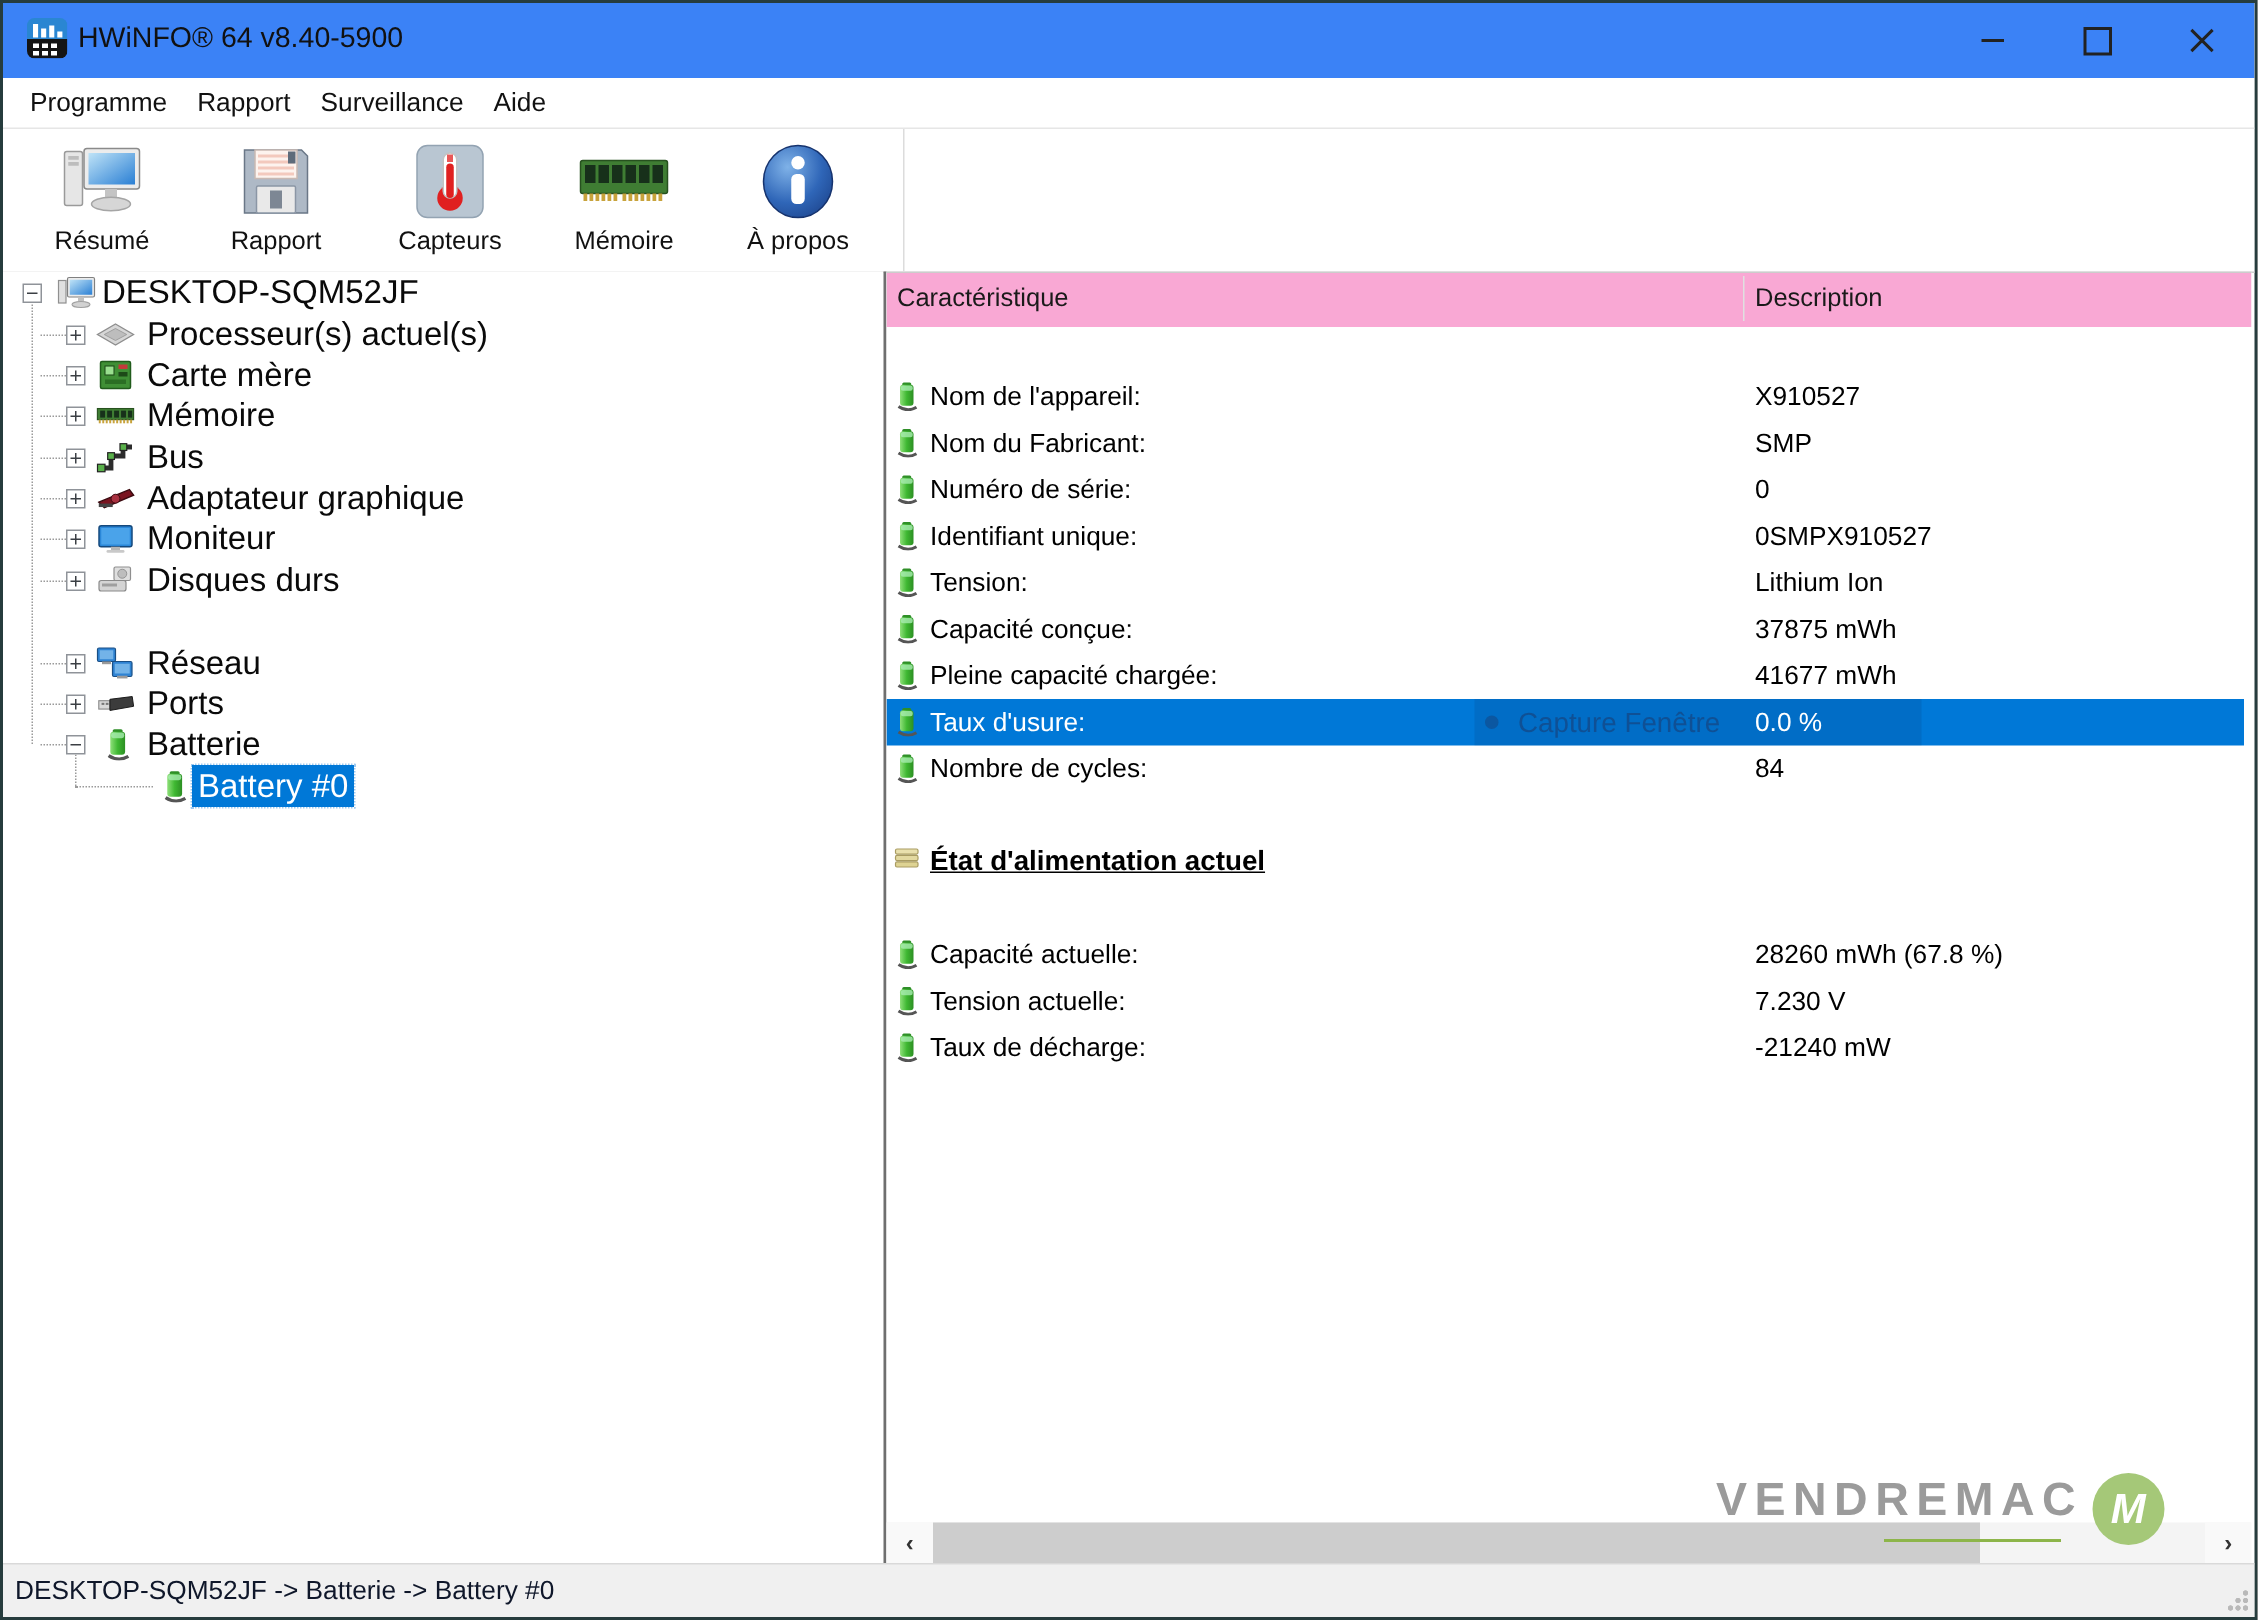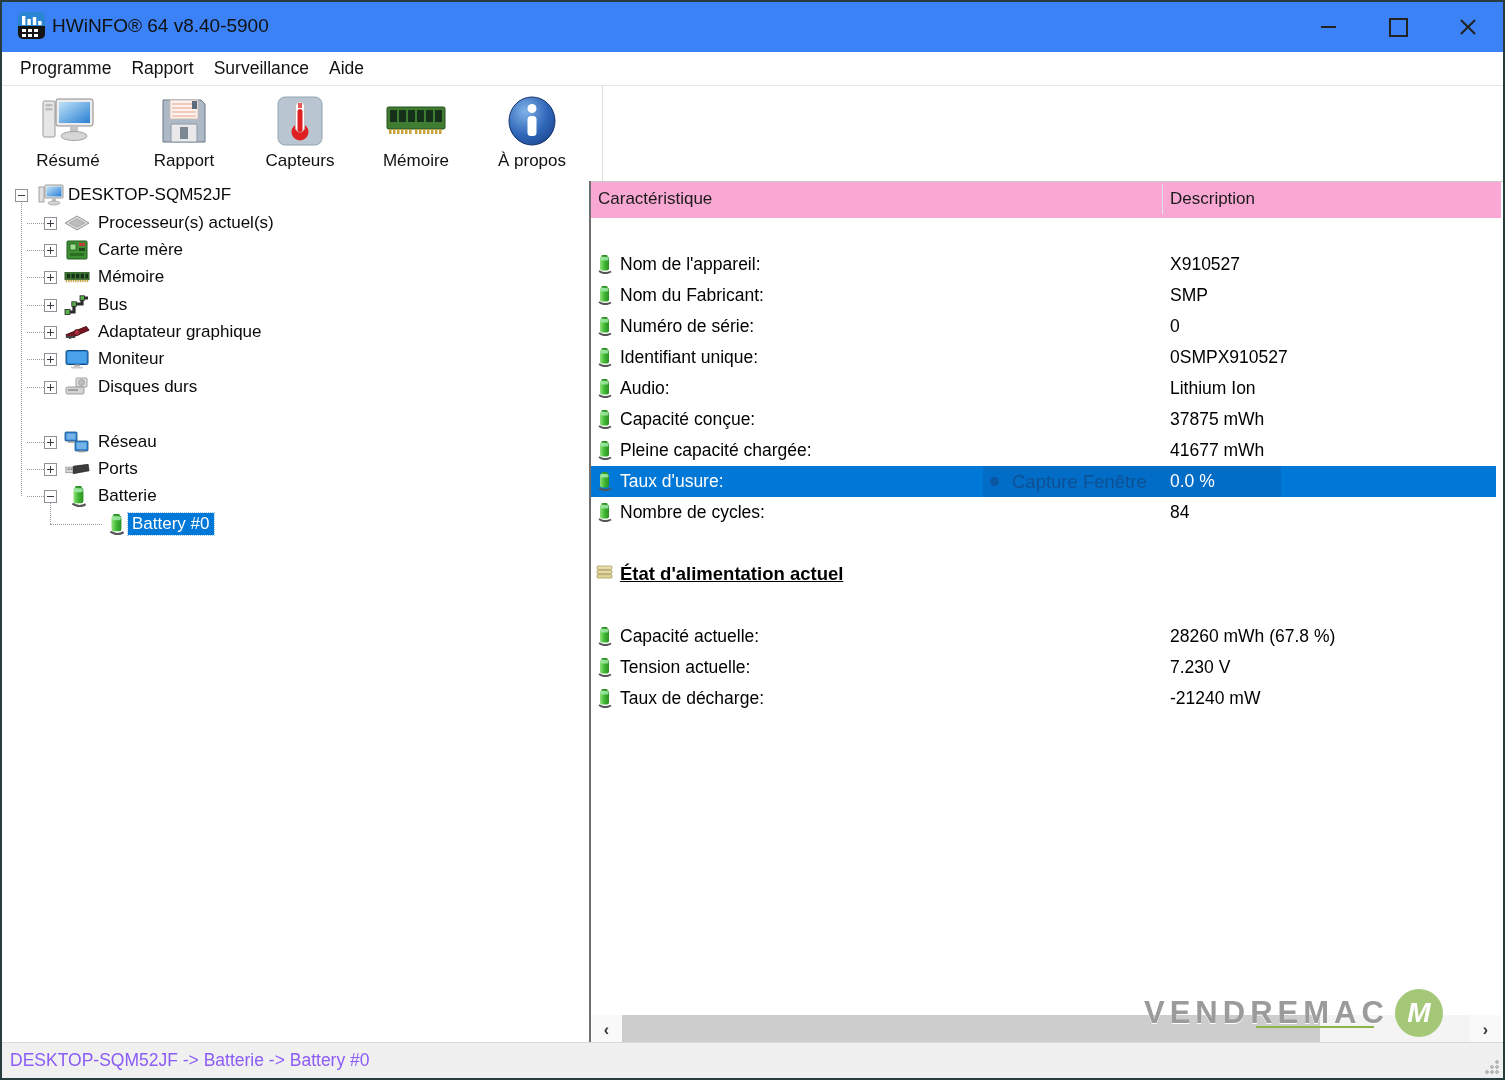--- a/index.html
+++ b/index.html
@@ -26,21 +26,21 @@
   .toolbar{position:absolute;top:84px;left:0;right:0;height:95px;background:#fff;border-bottom:1px solid #cfcfcf;}
   .toolbar .vdiv{position:absolute;left:600px;top:0;bottom:0;width:1px;background:#dcdcdc;}
   .tbtn{position:absolute;top:6px;width:116px;height:84px;display:flex;flex-direction:column;align-items:center;justify-content:flex-start;}
   .tbtn .ticon{height:58px;display:flex;align-items:center;justify-content:center;}
   .tbtn .tlabel{font-size:17px;margin-top:1px;color:#111;}
   
   .tree-panel{position:absolute;top:179px;left:0;width:587px;bottom:35px;background:#fff;overflow:hidden;}
   .panel-divider{position:absolute;top:179px;left:587px;width:2px;bottom:35px;background:#6f6f6f;}
   .right-panel{position:absolute;top:179px;left:589px;right:2px;bottom:35px;background:#fff;border-top:1px solid #cccccc;overflow:hidden;}
   
-  .tnode{position:absolute;left:0;right:0;height:28px;display:flex;align-items:center;font-size:17px;}
+  .tnode{position:absolute;left:0;right:0;height:28px;display:flex;align-items:center;font-size:22px;}
   .expander{position:absolute;width:13px;height:13px;background:#fff;border:1px solid #8f9399;box-sizing:border-box;}
   .expander::before{content:'';position:absolute;left:2px;top:5px;width:7px;height:1px;background:#3b3f44;}
   .expander.plus::after{content:'';position:absolute;left:5px;top:2px;width:1px;height:7px;background:#3b3f44;}
   .node-icon{position:absolute;width:26px;height:24px;display:flex;align-items:center;justify-content:center;}
   .node-label{position:absolute;white-space:nowrap;color:#0a0a0a;}
   .node-label.sel{background:#0078d7;color:#fff;padding:1px 4px;outline:1px dotted #9ec9ef;}
   .conn{position:absolute;}
   .conn.v{border-left:1px dotted #9a9a9a;width:0;}
   .conn.h{border-top:1px dotted #9a9a9a;height:0;}
   
@@ -58,31 +58,31 @@
   .ghost-band{position:absolute;left:392px;top:0;bottom:0;width:298px;background:rgba(10,20,50,0.10);}
   .ghost-dot{position:absolute;left:399px;top:11px;width:9px;height:9px;border-radius:50%;background:rgba(25,60,115,0.45);}
   .ghost-text{position:absolute;left:421px;top:5px;font-size:18.5px;color:rgba(18,75,140,0.85);white-space:nowrap;}
   
   .hscroll{position:absolute;left:0;right:0;top:833px;height:30px;background:#f4f4f4;}
   .hs-arrow{position:absolute;top:0;width:31px;height:30px;display:flex;align-items:center;justify-content:center;background:#f9f9f9;color:#333;font-size:16px;font-weight:bold;}
   .hs-left{left:0}.hs-right{right:0}
   .hs-thumb{position:absolute;left:31px;top:0;width:698px;height:30px;background:#cdcdcd;}
   
   .statusbar{position:absolute;left:0;right:0;bottom:0;height:35px;background:#f0f0f0;border-top:1px solid #d9d9d9;display:flex;align-items:center;}
-  .status-text{font-size:17.5px;padding-left:8px;color:#8b5cf6;}
+  .status-text{font-size:17.5px;padding-left:8px;color:#0f172a;}
   .grip{position:absolute;right:4px;bottom:4px;width:14px;height:14px;
     background:
       radial-gradient(circle at 12px 12px,#b9b9b9 1.6px,transparent 2px),
       radial-gradient(circle at 12px 7px,#b9b9b9 1.6px,transparent 2px),
       radial-gradient(circle at 12px 2px,#b9b9b9 1.6px,transparent 2px),
       radial-gradient(circle at 7px 12px,#b9b9b9 1.6px,transparent 2px),
       radial-gradient(circle at 7px 7px,#b9b9b9 1.6px,transparent 2px),
       radial-gradient(circle at 2px 12px,#b9b9b9 1.6px,transparent 2px);}
   
-  .watermark{position:absolute;left:1142px;top:980px;width:360px;height:62px;z-index:5;display:flex;align-items:center;}
+  .watermark{position:absolute;left:1142px;top:980px;width:360px;height:62px;z-index:5;display:flex;}
   .wm-text{font-size:31px;font-weight:bold;letter-spacing:5px;color:#9b9b9b;text-shadow:0 1px 0 #fff;}
   .wm-underline{position:absolute;left:112px;top:44px;width:118px;height:2px;background:#8db54a;}
   .wm-logo{width:48px;height:48px;border-radius:50%;background:#a5c878;margin-left:6px;display:flex;align-items:center;justify-content:center;color:#fff;font-size:28px;font-weight:bold;font-style:italic;}
 </style>
 </head>
 <body>
 
 <svg width="0" height="0" style="position:absolute">
   <defs>
     <linearGradient id="scr" x1="0" y1="0" x2="1" y2="1">
@@ -465,21 +465,21 @@
             <use href="#battery-glyph"></use>
           </svg></span>
       <span class="rlabel">Identifiant unique:</span>
       <span class="rvalue">0SMPX910527</span>
     </div>
 
     <div class="trow" style="top:191px">
       <span class="ricon"><svg width="18" height="20" viewBox="0 0 18 20">
             <use href="#battery-glyph"></use>
           </svg></span>
-      <span class="rlabel">Audio:</span>
+      <span class="rlabel">Tension:</span>
       <span class="rvalue">Lithium Ion</span>
     </div>
 
     <div class="trow" style="top:222px">
       <span class="ricon"><svg width="18" height="20" viewBox="0 0 18 20">
             <use href="#battery-glyph"></use>
           </svg></span>
       <span class="rlabel">Capacité conçue:</span>
       <span class="rvalue">37875 mWh</span>
     </div>

